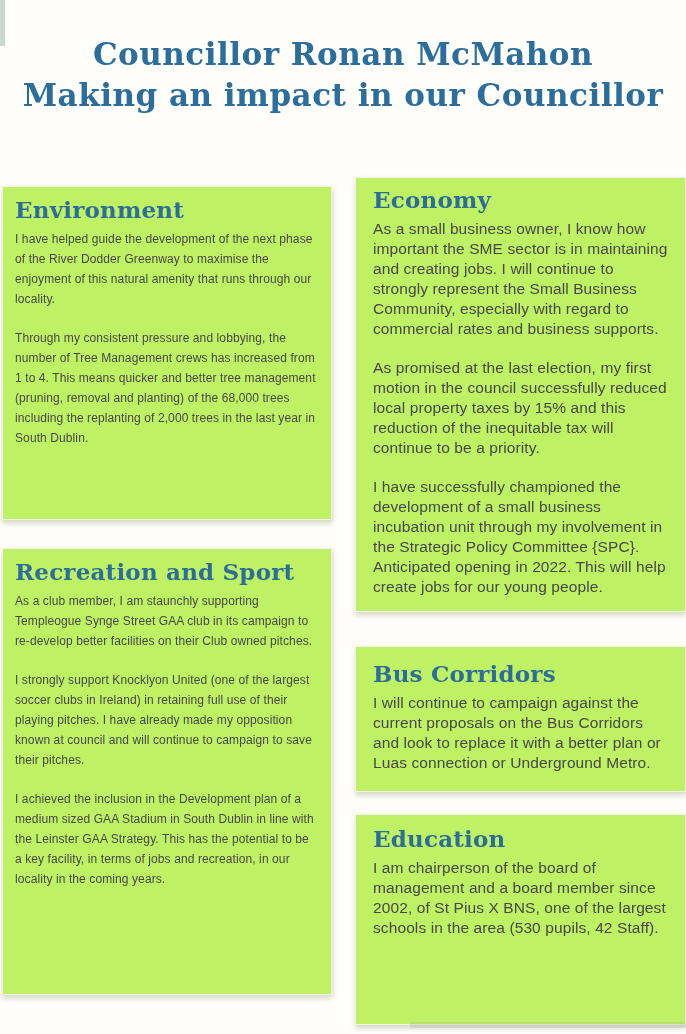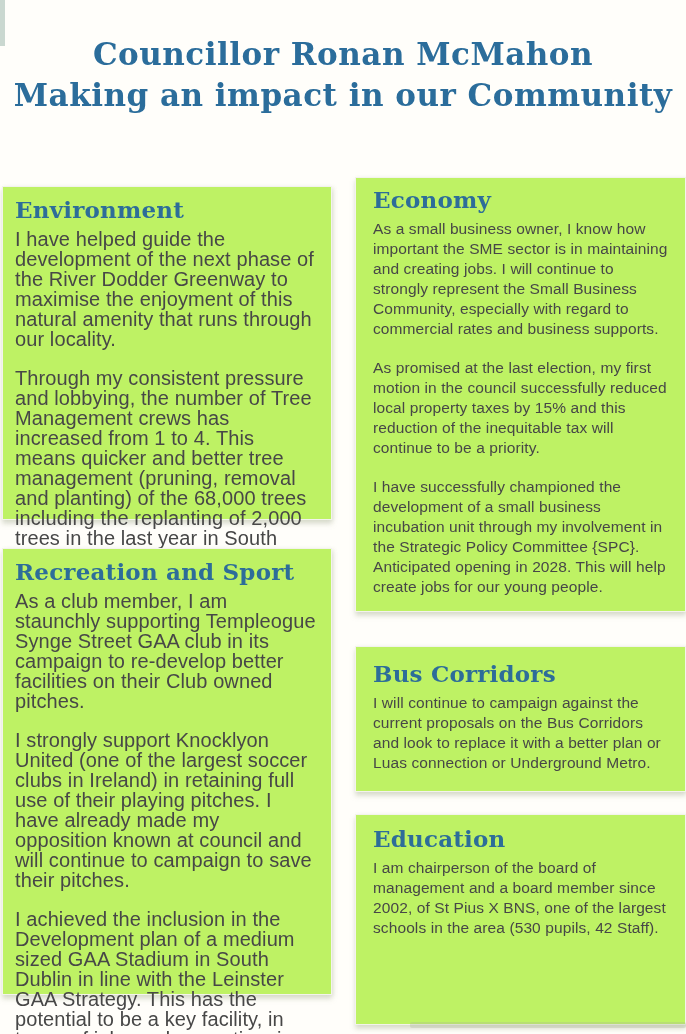--- a/index.html
+++ b/index.html
@@ -29,60 +29,60 @@
   .card-eco { left:355px; top:177px; width:331px; height:435px; padding:7px 14px 7px 17px; }
   .card-bus { left:355px; top:646px; width:331px; height:146px; padding:12px 14px 6px 17px; }
   .card-edu { left:355px; top:814px; width:331px; height:211px; padding:9px 14px 7px 17px; }
   .section-heading {
     font-family:"DejaVu Serif", serif; font-weight:bold;
     color:#2d6d99; font-size:23px; line-height:30px;
     margin:0 0 4px 0; letter-spacing:0.2px;
   }
   .card p {
     margin:0 0 19px 0; color:#474747;
-    font-size:20px; line-height:20px; letter-spacing:0.1px;
+    font-size:12px; line-height:20px; letter-spacing:0.1px;
   }
   .card-eco p, .card-bus p, .card-edu p { font-size:15.5px; max-width:297px; }
   .card-env p, .card-rec p { max-width:302px; }
   .card p:last-child { margin-bottom:0; }
   .bottom-shadow {
     position:absolute; left:410px; top:1022px; width:276px; height:6px;
     background:rgba(170,180,150,0.30); border-radius:2px;
   }
 </style>
 </head>
 <body>
 
 <div class="page">
 
   <div class="corner-mark"></div>
 
   <div class="title-block">
     <div class="title-line">Councillor Ronan McMahon</div>
-    <div class="title-line">Making an impact in our Community</div>
+    <div class="title-line">Making an impact in our Councillor</div>
   </div>
 
   <div class="card card-env">
     <h2 class="section-heading">Environment</h2>
     <p>I have helped guide the development of the next phase of the River Dodder Greenway to maximise the enjoyment of this natural amenity that runs through our locality.</p>
     <p>Through my consistent pressure and lobbying, the number of Tree Management crews has increased from 1 to 4. This means quicker and better tree management (pruning, removal and planting) of the 68,000 trees including the replanting of 2,000 trees in the last year in South Dublin.</p>
   </div>
 
   <div class="card card-rec">
     <h2 class="section-heading">Recreation and Sport</h2>
     <p>As a club member, I am staunchly supporting Templeogue Synge Street GAA club in its campaign to re-develop better facilities on their Club owned pitches.</p>
     <p>I strongly support Knocklyon United (one of the largest soccer clubs in Ireland) in retaining full use of their playing pitches. I have already made my opposition known at council and will continue to campaign to save their pitches.</p>
     <p>I achieved the inclusion in the Development plan of a medium sized GAA Stadium in South Dublin in line with the Leinster GAA Strategy. This has the potential to be a key facility, in terms of jobs and recreation, in our locality in the coming years.</p>
   </div>
 
   <div class="card card-eco">
     <h2 class="section-heading">Economy</h2>
     <p>As a small business owner, I know how important the SME sector is in maintaining and creating jobs. I will continue to strongly represent the Small Business Community, especially with regard to commercial rates and business supports.</p>
     <p>As promised at the last election, my first motion in the council successfully reduced local property taxes by 15% and this reduction of the inequitable tax will continue to be a priority.</p>
-    <p>I have successfully championed the development of a small business incubation unit through my involvement in the Strategic Policy Committee {SPC}. Anticipated opening in 2028. This will help create jobs for our young people.</p>
+    <p>I have successfully championed the development of a small business incubation unit through my involvement in the Strategic Policy Committee {SPC}. Anticipated opening in 2022. This will help create jobs for our young people.</p>
   </div>
 
   <div class="card card-bus">
     <h2 class="section-heading">Bus Corridors</h2>
     <p>I will continue to campaign against the current proposals on the Bus Corridors and look to replace it with a better plan or Luas connection or Underground Metro.</p>
   </div>
 
   <div class="card card-edu">
     <h2 class="section-heading">Education</h2>
     <p>I am chairperson of the board of management and a board member since 2002, of St Pius X BNS, one of the largest schools in the area (530 pupils, 42 Staff).</p>

